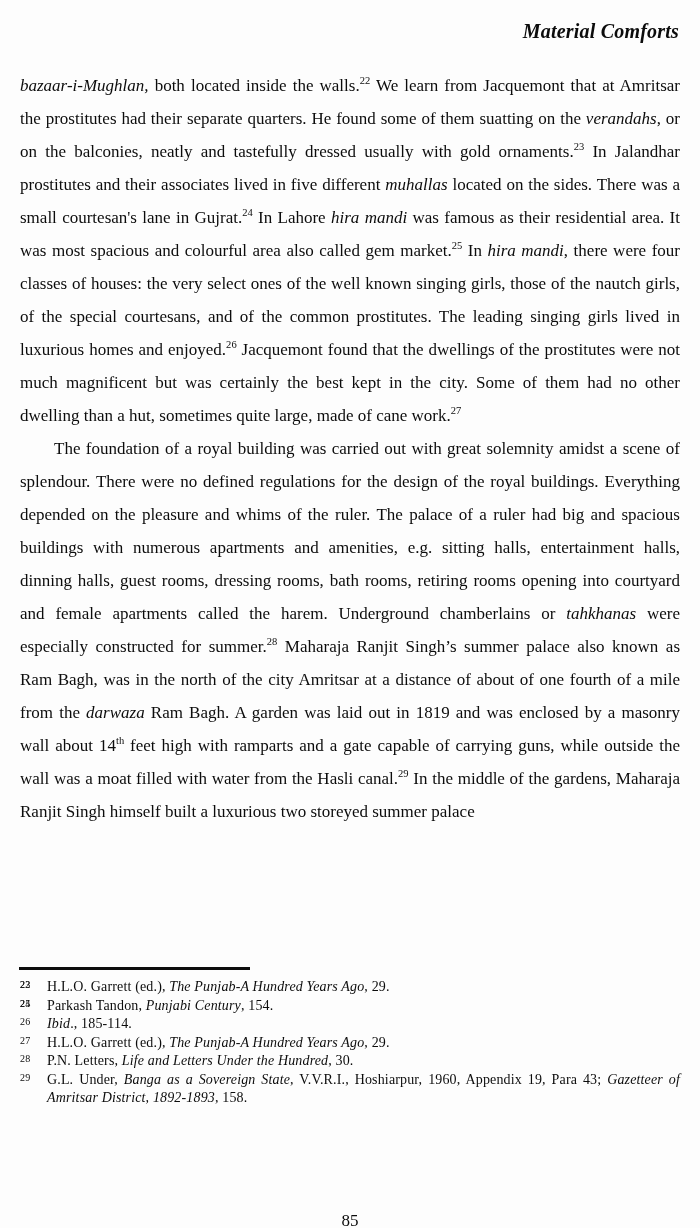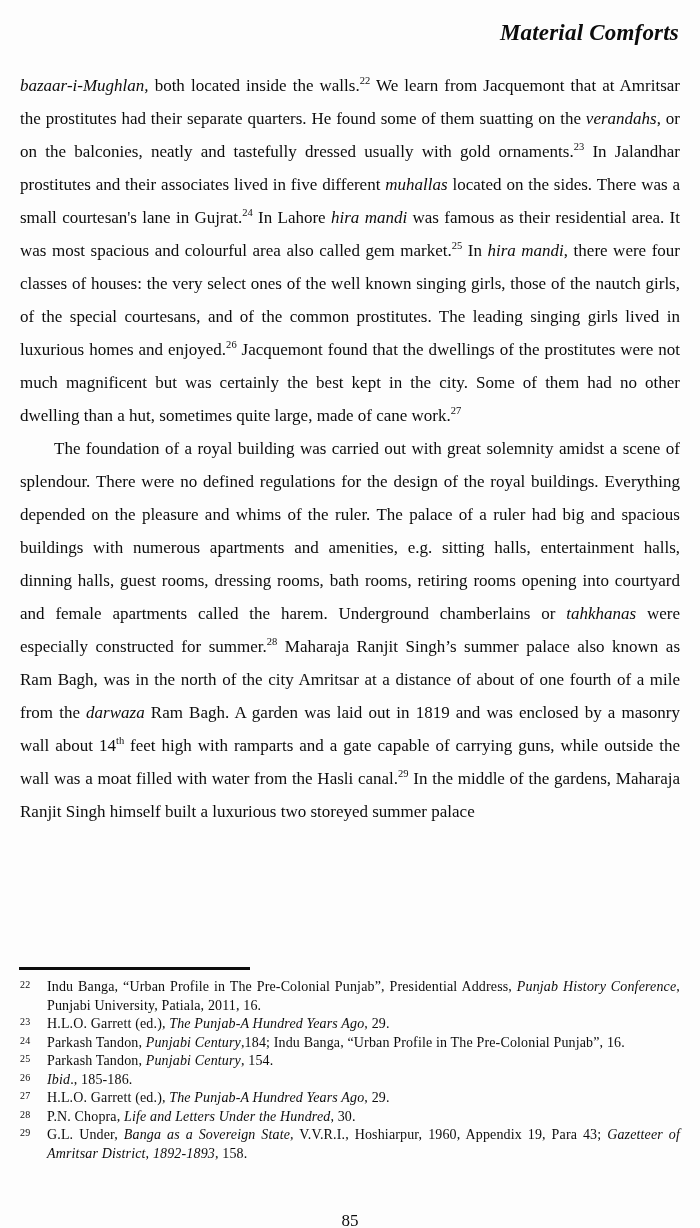--- a/index.html
+++ b/index.html
@@ -8,21 +8,21 @@
     width:700px;height:1228px;
     margin:0 auto;
     background:#fdfdfd;
     overflow:hidden;
     font-family:"Liberation Serif","DejaVu Serif",serif;
     color:#0c0c0c;
   }
   .running-header{
     position:absolute;top:20px;left:20px;right:21px;
     text-align:right;
-    font-size:23px;font-weight:bold;font-style:italic;
+    font-size:20px;font-weight:bold;font-style:italic;
     letter-spacing:0.2px;
   }
   .body-text{
     position:absolute;top:69px;left:20px;width:660px;
     font-size:17px;line-height:33px;
     text-align:justify;
   }
   .para{margin:0;}
   .para + .para{text-indent:34px;}
   .body-text sup, .footnotes sup{
@@ -59,45 +59,43 @@
   <div class="body-text">
     <p class="para"><em>bazaar-i-Mughlan,</em><span> both located inside the walls.</span><sup>22</sup><span> We learn from Jacquemont that at Amritsar the prostitutes had their separate quarters. He found some of them suatting on the </span><em>verandahs</em><span>, or on the balconies, neatly and tastefully dressed usually with gold ornaments.</span><sup>23</sup><span> In Jalandhar prostitutes and their associates lived in five different </span><em>muhallas</em><span> located on the sides. There was a small courtesan's lane in Gujrat.</span><sup>24</sup><span> In Lahore </span><em>hira mandi</em><span> was famous as their residential area. It was most spacious and colourful area also called gem market.</span><sup>25</sup><span> In </span><em>hira mandi</em><span>, there were four classes of houses: the very select ones of the well known singing girls, those of the nautch girls, of the special courtesans, and of the common prostitutes. The leading singing girls lived in luxurious homes and enjoyed.</span><sup>26</sup><span> Jacquemont found that the dwellings of the prostitutes were not much magnificent but was certainly the best kept in the city. Some of them had no other dwelling than a hut, sometimes quite large, made of cane work.</span><sup>27</sup></p>
     <p class="para"><span>The foundation of a royal building was carried out with great solemnity amidst a scene of splendour. There were no defined regulations for the design of the royal buildings. Everything depended on the pleasure and whims of the ruler. The palace of a ruler had big and spacious buildings with numerous apartments and amenities, e.g. sitting halls, entertainment halls, dinning halls, guest rooms, dressing rooms, bath rooms, retiring rooms opening into courtyard and female apartments called the harem. Underground chamberlains or </span><em>tahkhanas</em><span> were especially constructed for summer.</span><sup>28</sup><span> Maharaja Ranjit Singh’s summer palace also known as Ram Bagh, was in the north of the city Amritsar at a distance of about of one fourth of a mile from the </span><em>darwaza</em><span> Ram Bagh. A garden was laid out in 1819  and was enclosed by a masonry wall about 14</span><sup>th</sup><span> feet high with ramparts and a gate capable of carrying guns, while outside the wall was a moat filled with water from the Hasli canal.</span><sup>29</sup><span> In the middle of the gardens, Maharaja Ranjit Singh himself built a luxurious two storeyed summer palace</span></p>
   </div>
 
   <div class="footnote-rule"></div>
 
   <div class="footnotes">
     <div class="fn">
       <span class="fn-marker">22</span>
-      <span><span>Indu Banga, “Urban Profile in The Pre-Colonial  Punjab”, Presidential Address, </span><em>Punjab History Conference</em><span>, Punjabi University, Patiala, 2011, 16.</span></span>
     </div>
     <div class="fn">
       <span class="fn-marker">23</span>
       <span><span>H.L.O. Garrett (ed.), </span><em>The Punjab-A Hundred Years Ago</em><span>, 29.</span></span>
     </div>
     <div class="fn">
       <span class="fn-marker">24</span>
-      <span><span>Parkash Tandon, </span><em>Punjabi Century</em><span>,184; Indu Banga, “Urban Profile in The Pre-Colonial Punjab”, 16.</span></span>
     </div>
     <div class="fn">
       <span class="fn-marker">25</span>
       <span><span>Parkash Tandon, </span><em>Punjabi Century</em><span>, 154.</span></span>
     </div>
     <div class="fn">
       <span class="fn-marker">26</span>
-      <span><em>Ibid</em><span>., 185-186.</span></span>
+      <span><em>Ibid</em><span>., 185-114.</span></span>
     </div>
     <div class="fn">
       <span class="fn-marker">27</span>
       <span><span>H.L.O. Garrett (ed.), </span><em>The Punjab-A Hundred Years Ago</em><span>, 29.</span></span>
     </div>
     <div class="fn">
       <span class="fn-marker">28</span>
-      <span><span>P.N. Chopra, </span><em>Life and Letters Under the Hundred</em><span>, 30.</span></span>
+      <span><span>P.N. Letters, </span><em>Life and Letters Under the Hundred</em><span>, 30.</span></span>
     </div>
     <div class="fn">
       <span class="fn-marker">29</span>
       <span><span>G.L. Under, </span><em>Banga as a Sovereign State</em><span>, V.V.R.I., Hoshiarpur, 1960, Appendix 19, Para 43; </span><em>Gazetteer of Amritsar District, 1892-1893</em><span>, 158.</span></span>
     </div>
   </div>
 
   <div class="page-number">85</div>
 
 </div>

